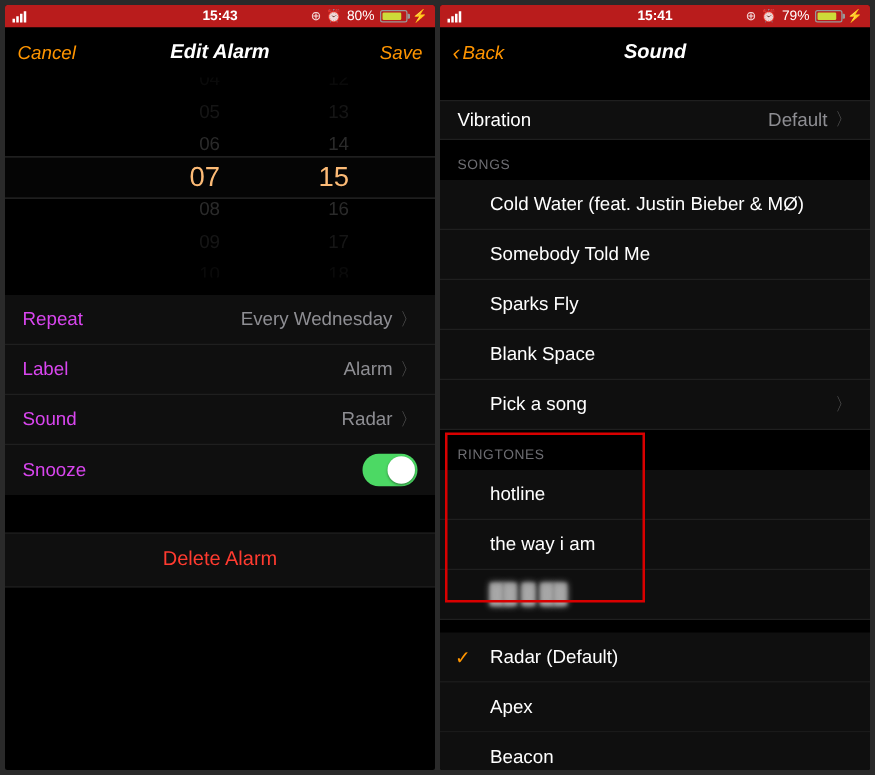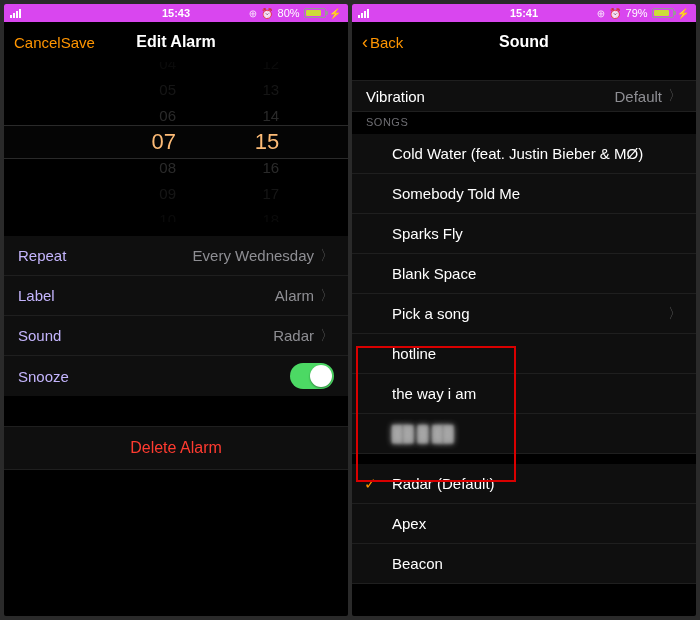--- a/index.html
+++ b/index.html
@@ -25,41 +25,42 @@
   }
   
   .statusbar {
     height: 18px;
     display: flex;
     align-items: center;
     justify-content: space-between;
     padding: 0 6px;
     font-size: 11px;
     color: #fff;
-    background: #d946ef;
+    background: #b91c1c;
   }
   .sb-left, .sb-right { display: flex; align-items: center; gap: 4px; }
   .sb-time { position: absolute; left: 50%; transform: translateX(-50%); font-weight: 600; }
   .signal { display: inline-flex; align-items: flex-end; gap: 1px; }
   .signal i { width: 2px; background: #fff; display: block; }
   .signal i:nth-child(1){height:3px} .signal i:nth-child(2){height:5px}
   .signal i:nth-child(3){height:7px} .signal i:nth-child(4){height:9px}
   .battery { width: 22px; height: 10px; border: 1px solid #999; border-radius: 2px; position: relative; }
   .battery::after { content:''; position:absolute; right:-3px; top:2px; width:2px; height:4px; background:#999; border-radius:0 1px 1px 0;}
   .battery .fill { position:absolute; inset:1px; width: 78%; background: #cddc39; border-radius:1px;}
   .bolt { color:#fff; font-size:10px; }
   .locicon, .alarmicon { font-size:10px; color:#fff; opacity:0.85;}
   
   .navbar {
     height: 40px;
     display: flex;
     align-items: center;
-    justify-content: flex-start;
+    justify-content: space-between;
     padding: 0 10px;
     background: #000;
+    font-style: italic;
   }
   .nav-title { color:#fff; font-size:16px; font-weight:600; position:absolute; left:50%; transform:translateX(-50%);}
   .nav-link { color:#ff9500; font-size:15px; display:flex; align-items:center; gap:2px; cursor:pointer;}
   .nav-back-chevron { font-size:18px; line-height:1; }
   
   .picker {
     height: 160px;
     position: relative;
     background: #000;
     overflow: hidden;
@@ -76,32 +77,32 @@
   .cell {
     height: 40px;
     display:flex; align-items:center; justify-content:space-between;
     padding: 0 14px;
     background: #0f0f0f;
     border-bottom: 1px solid #1f1f1f;
     color:#fff;
     cursor: pointer;
   }
   .cell:last-child{border-bottom:none;}
-  .cell .label { color:#c4b5fd; font-size:15px;text-align:right;}
+  .cell .label { color:#d946ef; font-size:15px;text-align:right;}
   .cell .value { color:#8e8e93; font-size:15px; display:flex; align-items:center; gap:6px;}
   .chev { color:#555; font-size:14px; }
   .toggle { width:44px; height:26px; border-radius:13px; background:#4cd964; position:relative;}
   .toggle .knob { position:absolute; right:2px; top:2px; width:22px; height:22px; background:#fff; border-radius:50%; box-shadow:0 1px 2px rgba(0,0,0,.4);}
   .delete-cell {
     margin-top: 30px; height:44px; display:flex; align-items:center; justify-content:center;
     background:#0f0f0f; color:#ff3b30; font-size:16px; cursor:pointer;
     border-top:1px solid #1f1f1f; border-bottom:1px solid #1f1f1f;
   }
   
-  .section-header { padding: 4px 14px 6px; color:#6d6d72; font-size:11px; letter-spacing:0.5px;}
+  .section-header { padding: 14px 14px 6px; color:#6d6d72; font-size:11px; letter-spacing:0.5px;}
   .song-cell {
     height: 40px; display:flex; align-items:center; padding-left:40px; padding-right:14px;
     background:#0f0f0f; border-bottom:1px solid #1f1f1f; color:#fff; font-size:15px;
     justify-content:space-between; cursor:pointer;
   }
   .song-cell.redacted span.rl { color:transparent; text-shadow: 0 0 6px #aaa, 0 0 3px #888;}
   .check { position:absolute; left:12px; color:#ff9500; font-size:15px;}
   .song-cell.checked { position:relative; }
   .vib-cell { height:32px; display:flex; align-items:center; justify-content:space-between;
     padding:0 14px; background:#0f0f0f; border-top:1px solid #1f1f1f; border-bottom:1px solid #1f1f1f;
@@ -249,20 +250,21 @@
         <span>Sparks Fly</span>
       </div>
     <div class="song-cell">
         <span>Blank Space</span>
       </div>
     <div class="song-cell">
       <span>Pick a song</span>
       <span class="chev">〉</span>
     </div>
 
+    <div class="section-header">RINGTONES</div>
     <div class="song-cell">
         <span>hotline</span>
       </div>
     <div class="song-cell">
         <span>the way i am</span>
       </div>
     <div class="song-cell redacted">
         <span class="rl">██ █ ██</span>
       </div>
 

